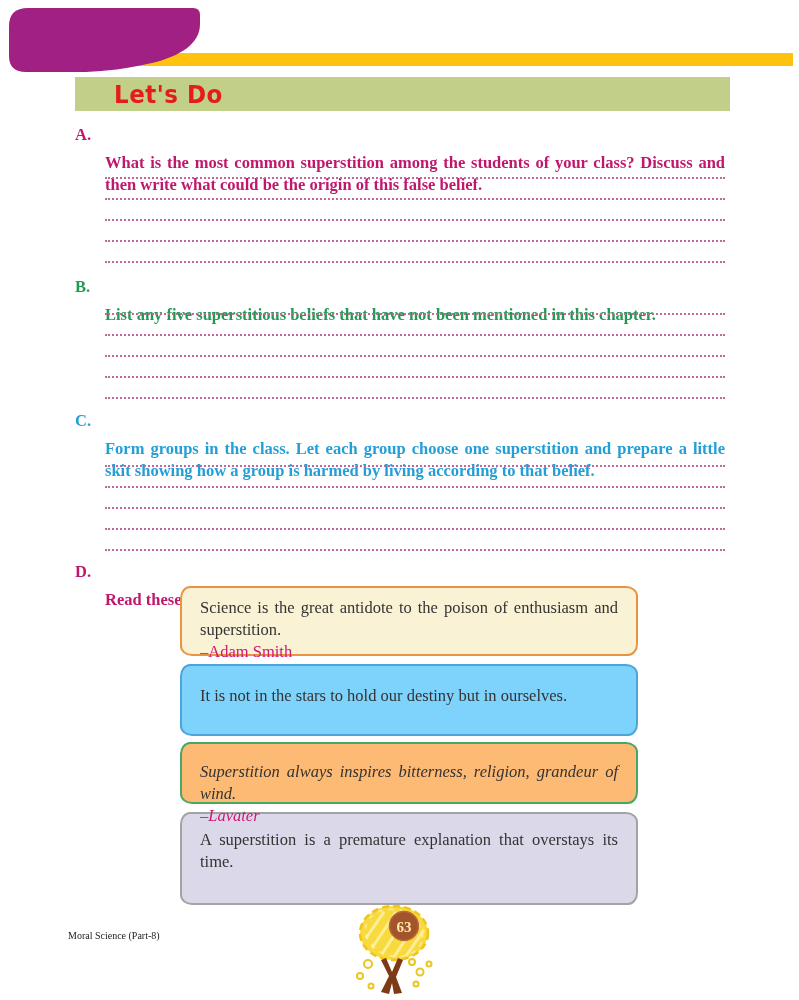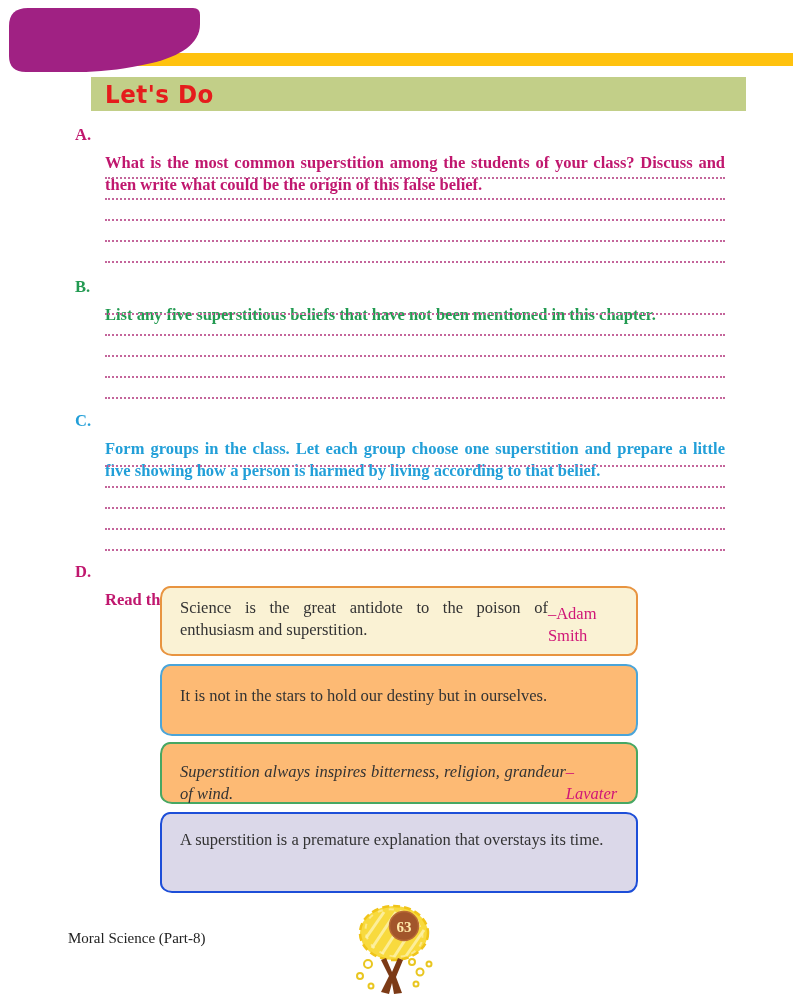--- a/index.html
+++ b/index.html
@@ -6,22 +6,22 @@
   html,body { background:#888; }
   .page {
     position:relative; width:799px; height:1000px; background:#ffffff;
     margin:0 auto; overflow:hidden;
     font-family:"Liberation Serif", serif;
   }
   
   .yellow-bar { position:absolute; left:100px; top:53px; width:693px; height:13px; background:#ffc20e; z-index:1; }
   .swoosh { position:absolute; left:0; top:0; z-index:2; }
   .green-bar {
-    position:absolute; left:91px; top:77px; width:655px; height:34px;
-    background:#c2cf88; z-index:3; display:flex; align-items:center;
+    position:absolute; left:75px; top:77px; width:655px; height:34px;
+    background:#c2cf88; z-index:3; display:flex; align-items:center;padding-left:25px;
   }
   .lets-do {
     font-family:"DejaVu Sans", sans-serif; font-weight:bold; font-size:23px;
     color:#e51c1c; padding-left:14px; letter-spacing:0.5px;
     transform:scaleY(1.08);
   }
   
   .q-heading {
     position:absolute; left:75px; width:650px; display:flex;
     font-weight:bold; font-size:16.5px; line-height:22px;
@@ -36,34 +36,34 @@
   #answers-a { top:158px; }
   #answers-b { top:294px; }
   #answers-c { top:446px; }
   #heading-a { top:124px; }
   #heading-b { top:276px; }
   #heading-c { top:410px; }
   #heading-d { top:561px; }
   
   .quotes { position:absolute; left:160px; top:586px; width:478px; }
   .quote-box {
-    display:flex; flex-direction:row;
+    display:flex; flex-direction:column;
     border-radius:10px 12px 10px 12px / 12px 10px 12px 10px;
-    padding:9px 18px 7px; font-size:16.5px; line-height:22px; color:#333;
+    padding:9px 18px 7px; font-size:16.5px; line-height:22px; color:#333;margin-left:20px;
   }
   .quote-text { text-align:justify; }
   .quote-author { margin-top:auto; text-align:left; color:#d01677; }
   .qb-orange { background:#faf2d4; border:2px solid #e89440; height:70px; margin-bottom:8px; }
-  .qb-blue   { background:#fdba74; border:2px solid #4ba5d9; height:72px; margin-bottom:6px; padding-top:19px; }
+  .qb-blue   { background:#7dd3fc; border:2px solid #4ba5d9; height:72px; margin-bottom:6px; padding-top:19px; }
   .qb-green  { background:#fdba74; border:2px solid #47a763; height:62px; margin-bottom:8px; padding-top:17px;font-style:italic; }
-  .qb-purple { background:#dbd8e9; border:2px solid #1d4ed8; height:81px; padding-top:15px; }
+  .qb-purple { background:#dbd8e9; border:2px solid #a3a3a3; height:93px; padding-top:15px; }
   
   .book-title {
     position:absolute; left:68px; top:930px;
-    font-size:15px; color:#222222;
+    font-size:10px; color:#222222;
   }
   .tree { position:absolute; left:346px; top:902px; }
 </style>
 </head>
 <body>
 
 <div class="page">
 
   <div class="yellow-bar"></div>
   <svg class="swoosh" width="210" height="78" viewBox="0 0 210 78">
@@ -92,21 +92,21 @@
   <div class="answers" id="answers-b">
     <div class="answer-line"></div>
     <div class="answer-line"></div>
     <div class="answer-line"></div>
     <div class="answer-line"></div>
     <div class="answer-line"></div>
   </div>
 
   <div class="q-heading q-blue" id="heading-c">
     <span class="q-letter">C.</span>
-    <span class="q-text">Form groups in the class. Let each group choose one superstition and prepare a little five showing how a person is harmed by living according to that belief.</span>
+    <span class="q-text">Form groups in the class. Let each group choose one superstition and prepare a little skit showing how a group is harmed by living according to that belief.</span>
   </div>
   <div class="answers" id="answers-c">
     <div class="answer-line"></div>
     <div class="answer-line"></div>
     <div class="answer-line"></div>
     <div class="answer-line"></div>
     <div class="answer-line"></div>
   </div>
 
   <div class="q-heading q-pink" id="heading-d">

